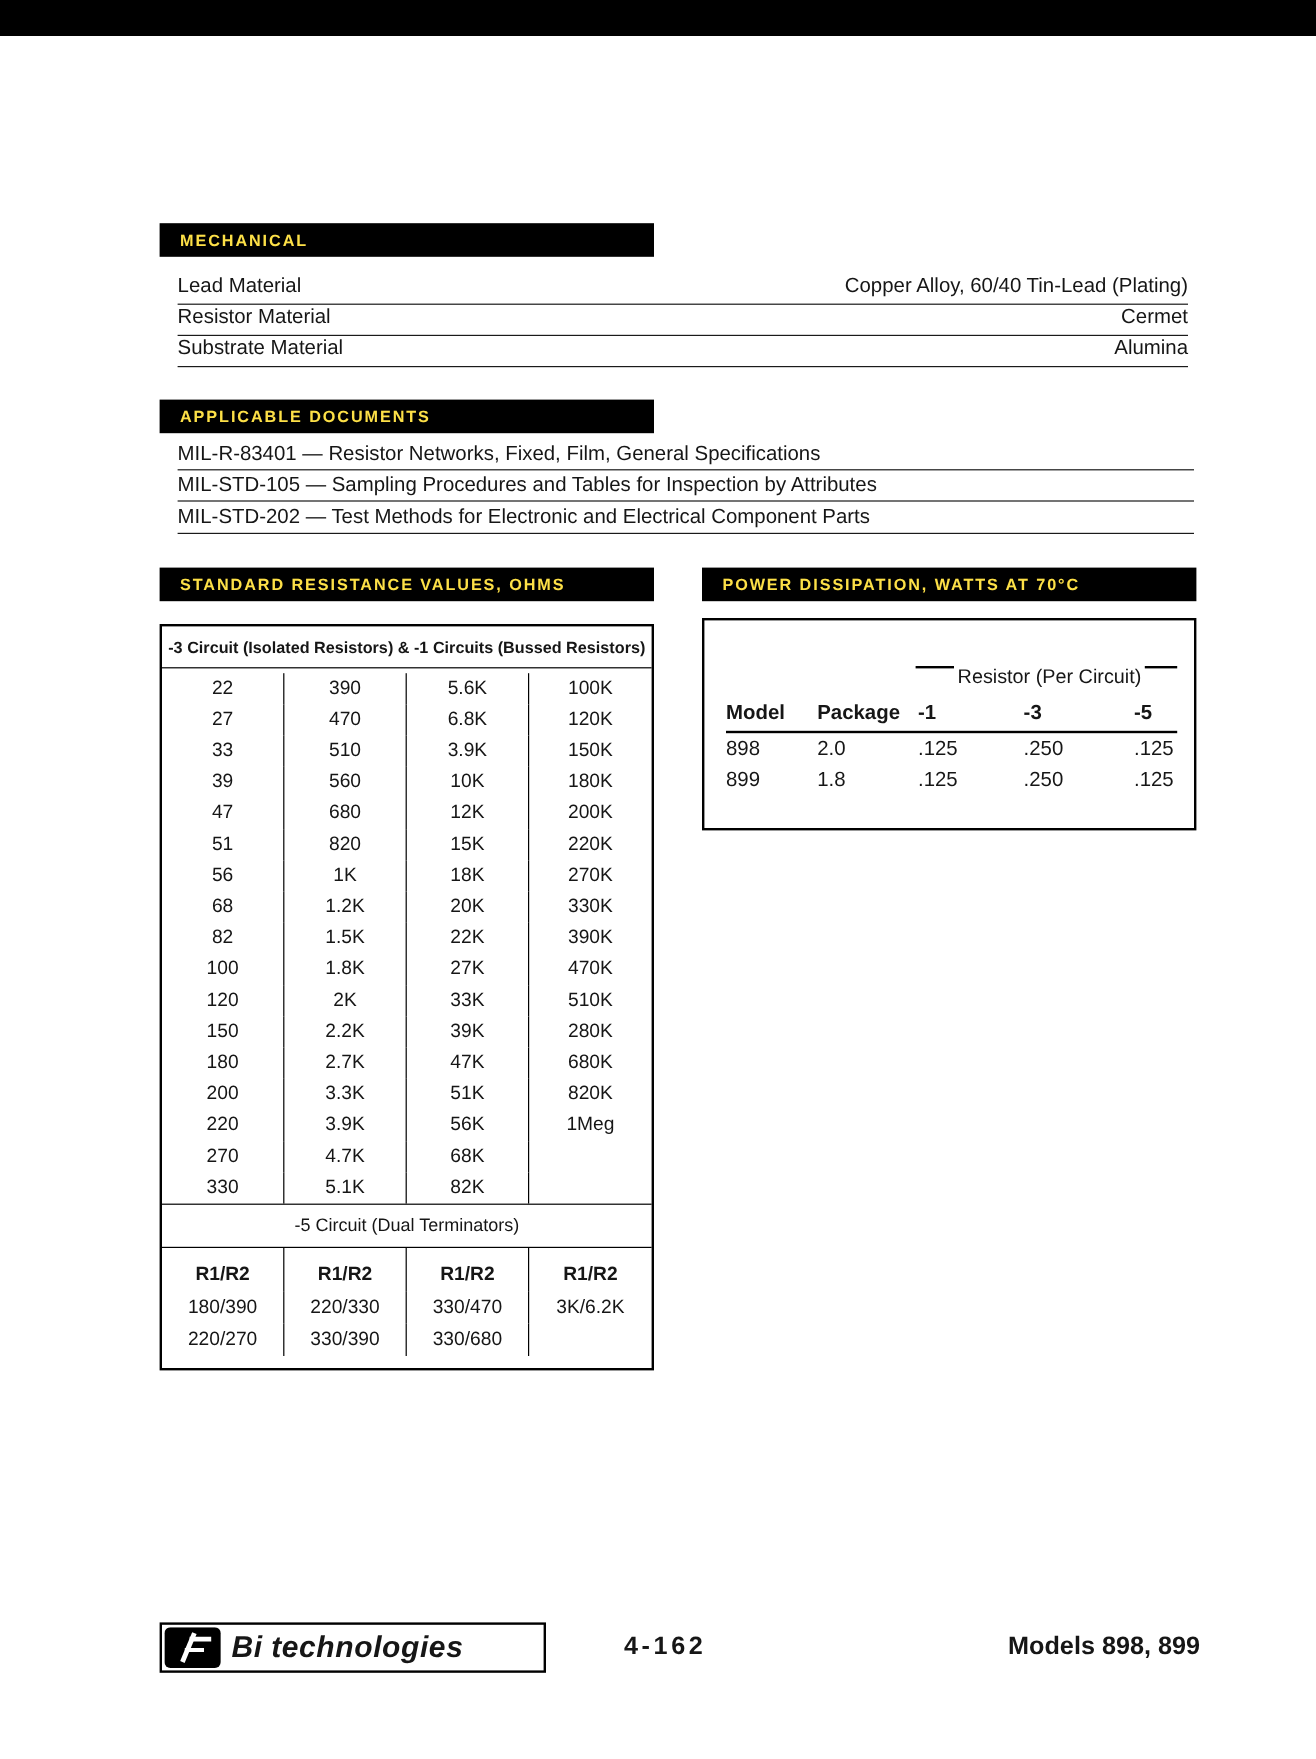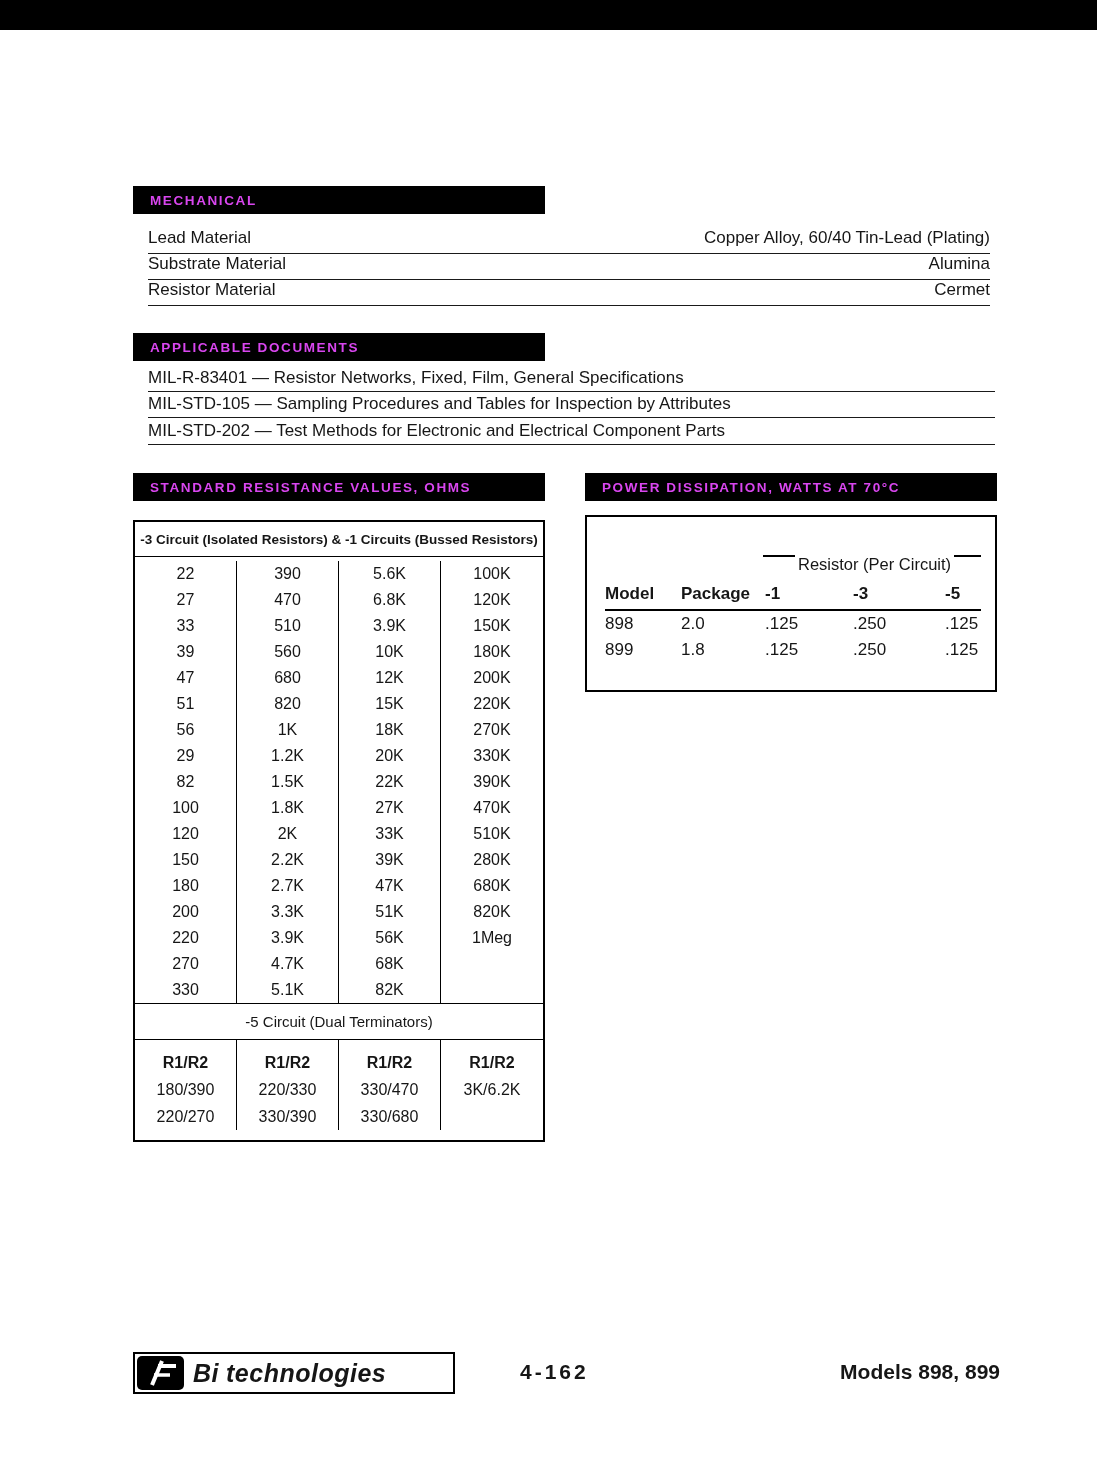--- a/index.html
+++ b/index.html
@@ -4,21 +4,21 @@
 <style>
   * { margin:0; padding:0; box-sizing:border-box; }
   html,body { background:#fff; }
   body {
     width:1097px; height:1466px; position:relative;
     font-family:"Liberation Sans", sans-serif; color:#161616;
   }
   .topbar { position:absolute; left:0; top:0; width:1097px; height:30px; background:#000; }
 
   .section-bar {
-    position:absolute; height:28px; background:#000; color:#d946ef;
+    position:absolute; height:28px; background:#000; color:#fde047;
     display:flex; align-items:center; padding-left:17px;
     font-size:13.5px; font-weight:bold; letter-spacing:1.6px; white-space:nowrap;
   }
   .bar-mech { left:133px; top:186px; width:412px; }
   .bar-docs { left:133px; top:333px; width:412px; }
   .bar-res  { left:133px; top:473px; width:412px; }
   .bar-pwr  { left:585px; top:473px; width:412px; }
 
   .spec-list { position:absolute; left:148px; top:228px; width:842px; }
   .spec-row {
@@ -86,26 +86,26 @@
 <div class="section-bar bar-mech">
   <span>MECHANICAL</span>
 </div>
 
 <div class="spec-list">
   <div class="spec-row">
     <span class="spec-label">Lead Material</span>
     <span class="spec-value">Copper Alloy, 60/40 Tin-Lead (Plating)</span>
   </div>
   <div class="spec-row">
+    <span class="spec-label">Resistor Material</span>
+    <span class="spec-value">Cermet</span>
+  </div>
+  <div class="spec-row">
     <span class="spec-label">Substrate Material</span>
     <span class="spec-value">Alumina</span>
-  </div>
-  <div class="spec-row">
-    <span class="spec-label">Resistor Material</span>
-    <span class="spec-value">Cermet</span>
   </div>
 </div>
 
 <div class="section-bar bar-docs">
   <span>APPLICABLE DOCUMENTS</span>
 </div>
 
 <div class="doc-list">
   <div class="doc-row">MIL-R-83401 — Resistor Networks, Fixed, Film, General Specifications</div>
   <div class="doc-row">MIL-STD-105 — Sampling Procedures and Tables for Inspection by Attributes</div>
@@ -144,21 +144,21 @@
       <div class="res-cell vline">12K</div>
       <div class="res-cell">200K</div>
       <div class="res-cell vline">51</div>
       <div class="res-cell vline">820</div>
       <div class="res-cell vline">15K</div>
       <div class="res-cell">220K</div>
       <div class="res-cell vline">56</div>
       <div class="res-cell vline">1K</div>
       <div class="res-cell vline">18K</div>
       <div class="res-cell">270K</div>
-      <div class="res-cell vline">29</div>
+      <div class="res-cell vline">68</div>
       <div class="res-cell vline">1.2K</div>
       <div class="res-cell vline">20K</div>
       <div class="res-cell">330K</div>
       <div class="res-cell vline">82</div>
       <div class="res-cell vline">1.5K</div>
       <div class="res-cell vline">22K</div>
       <div class="res-cell">390K</div>
       <div class="res-cell vline">100</div>
       <div class="res-cell vline">1.8K</div>
       <div class="res-cell vline">27K</div>

